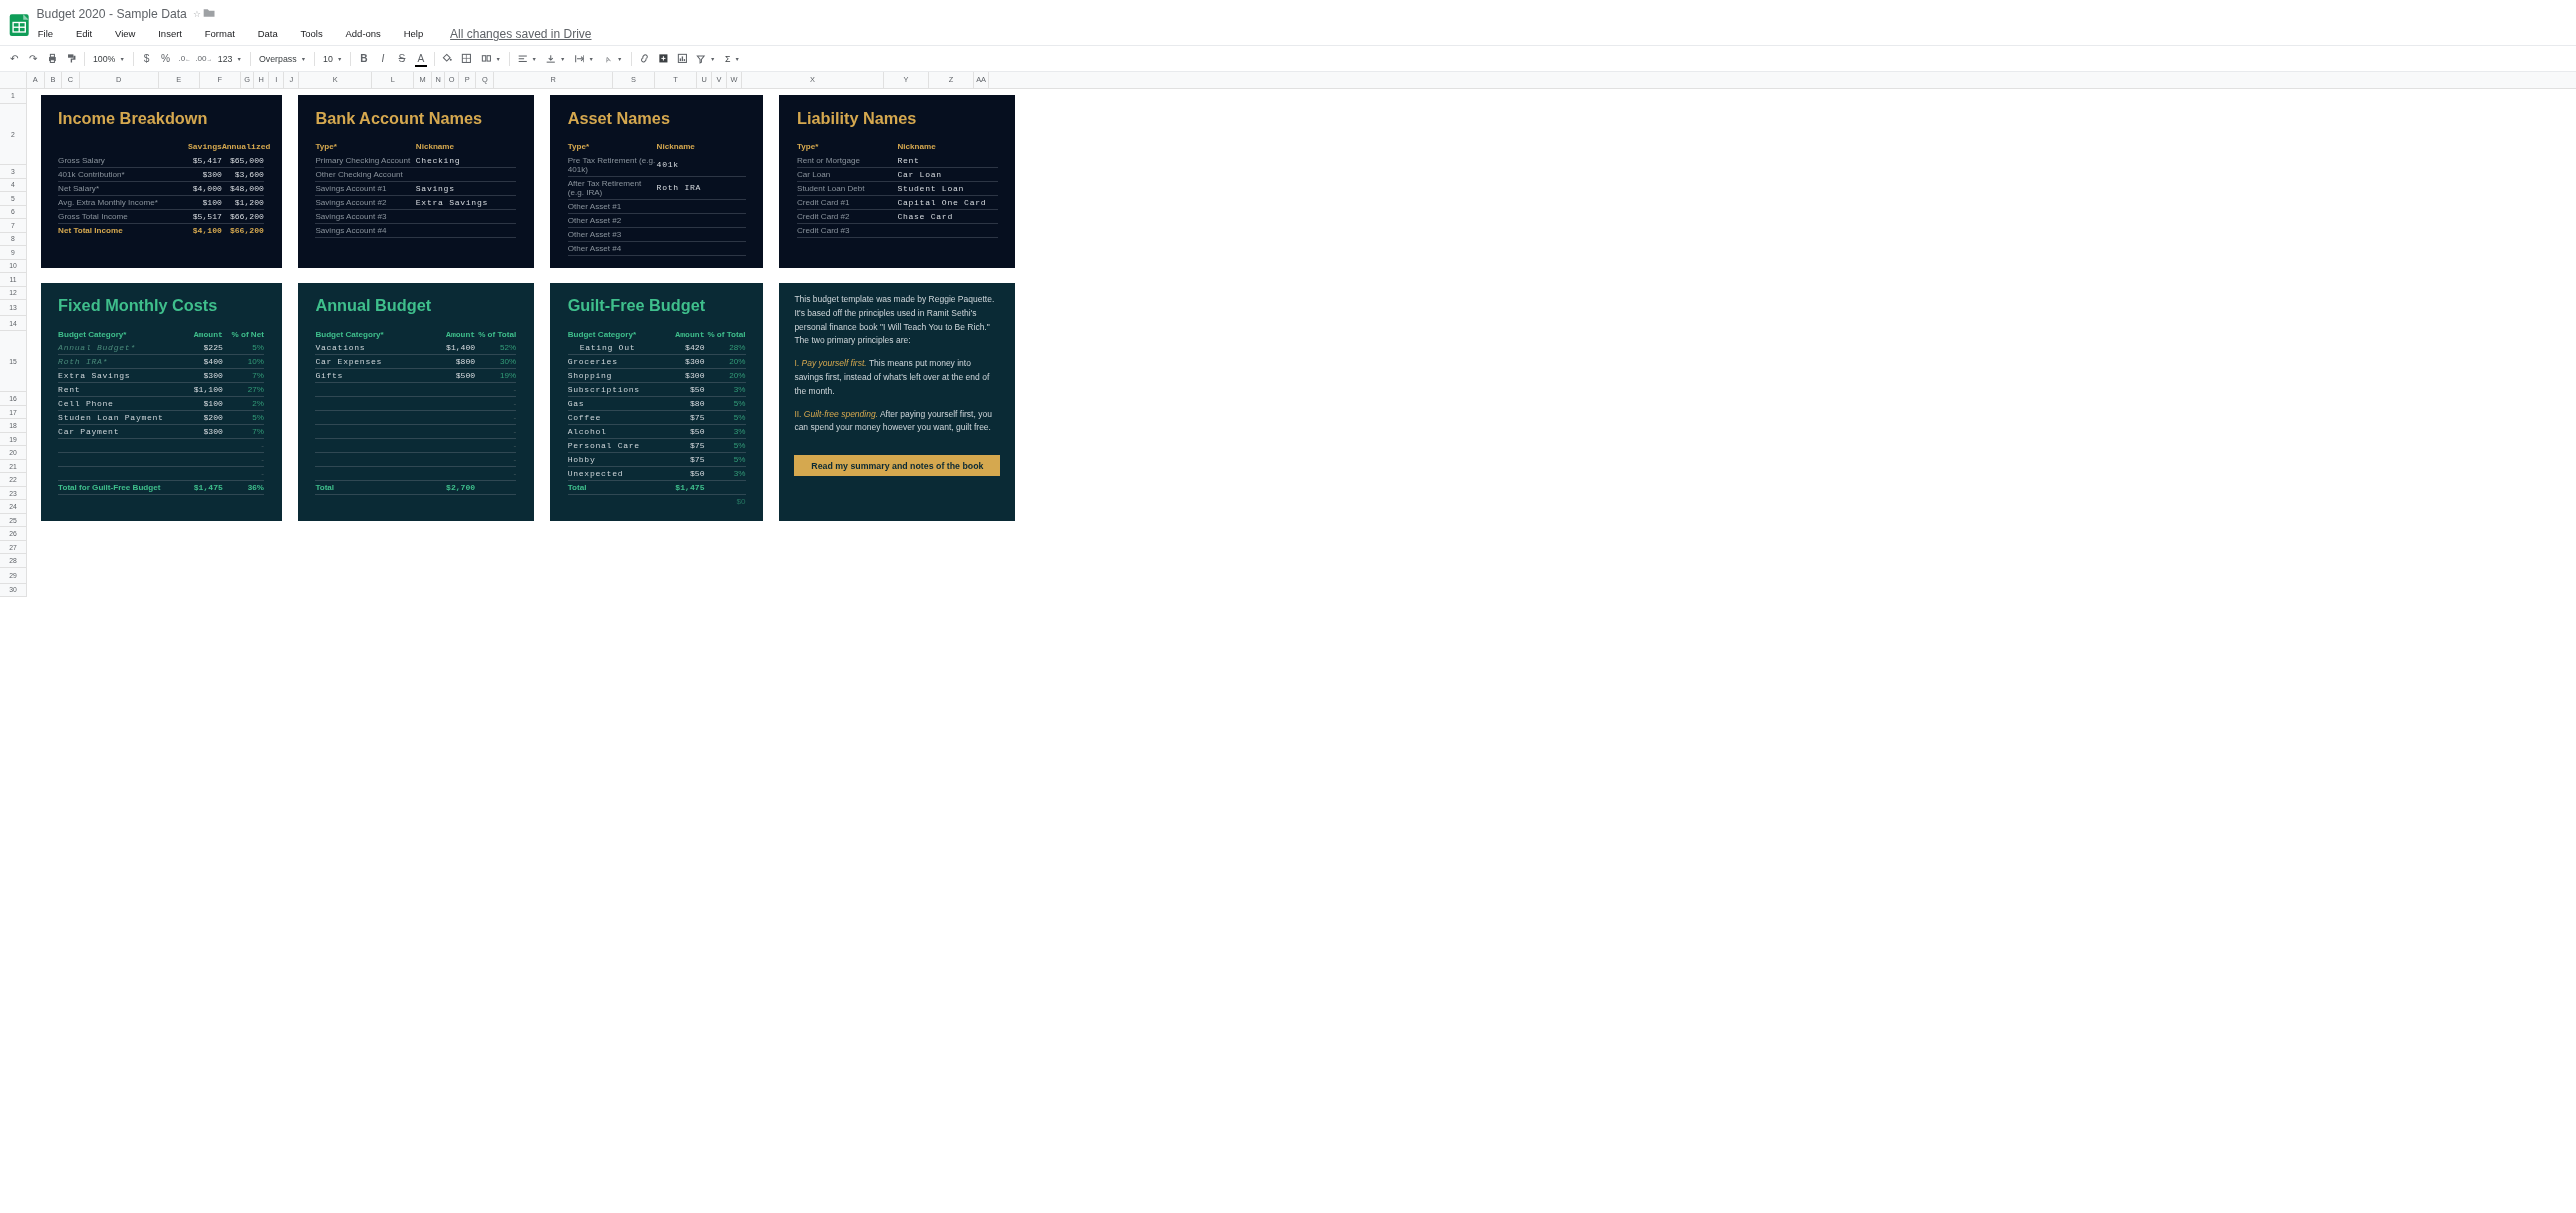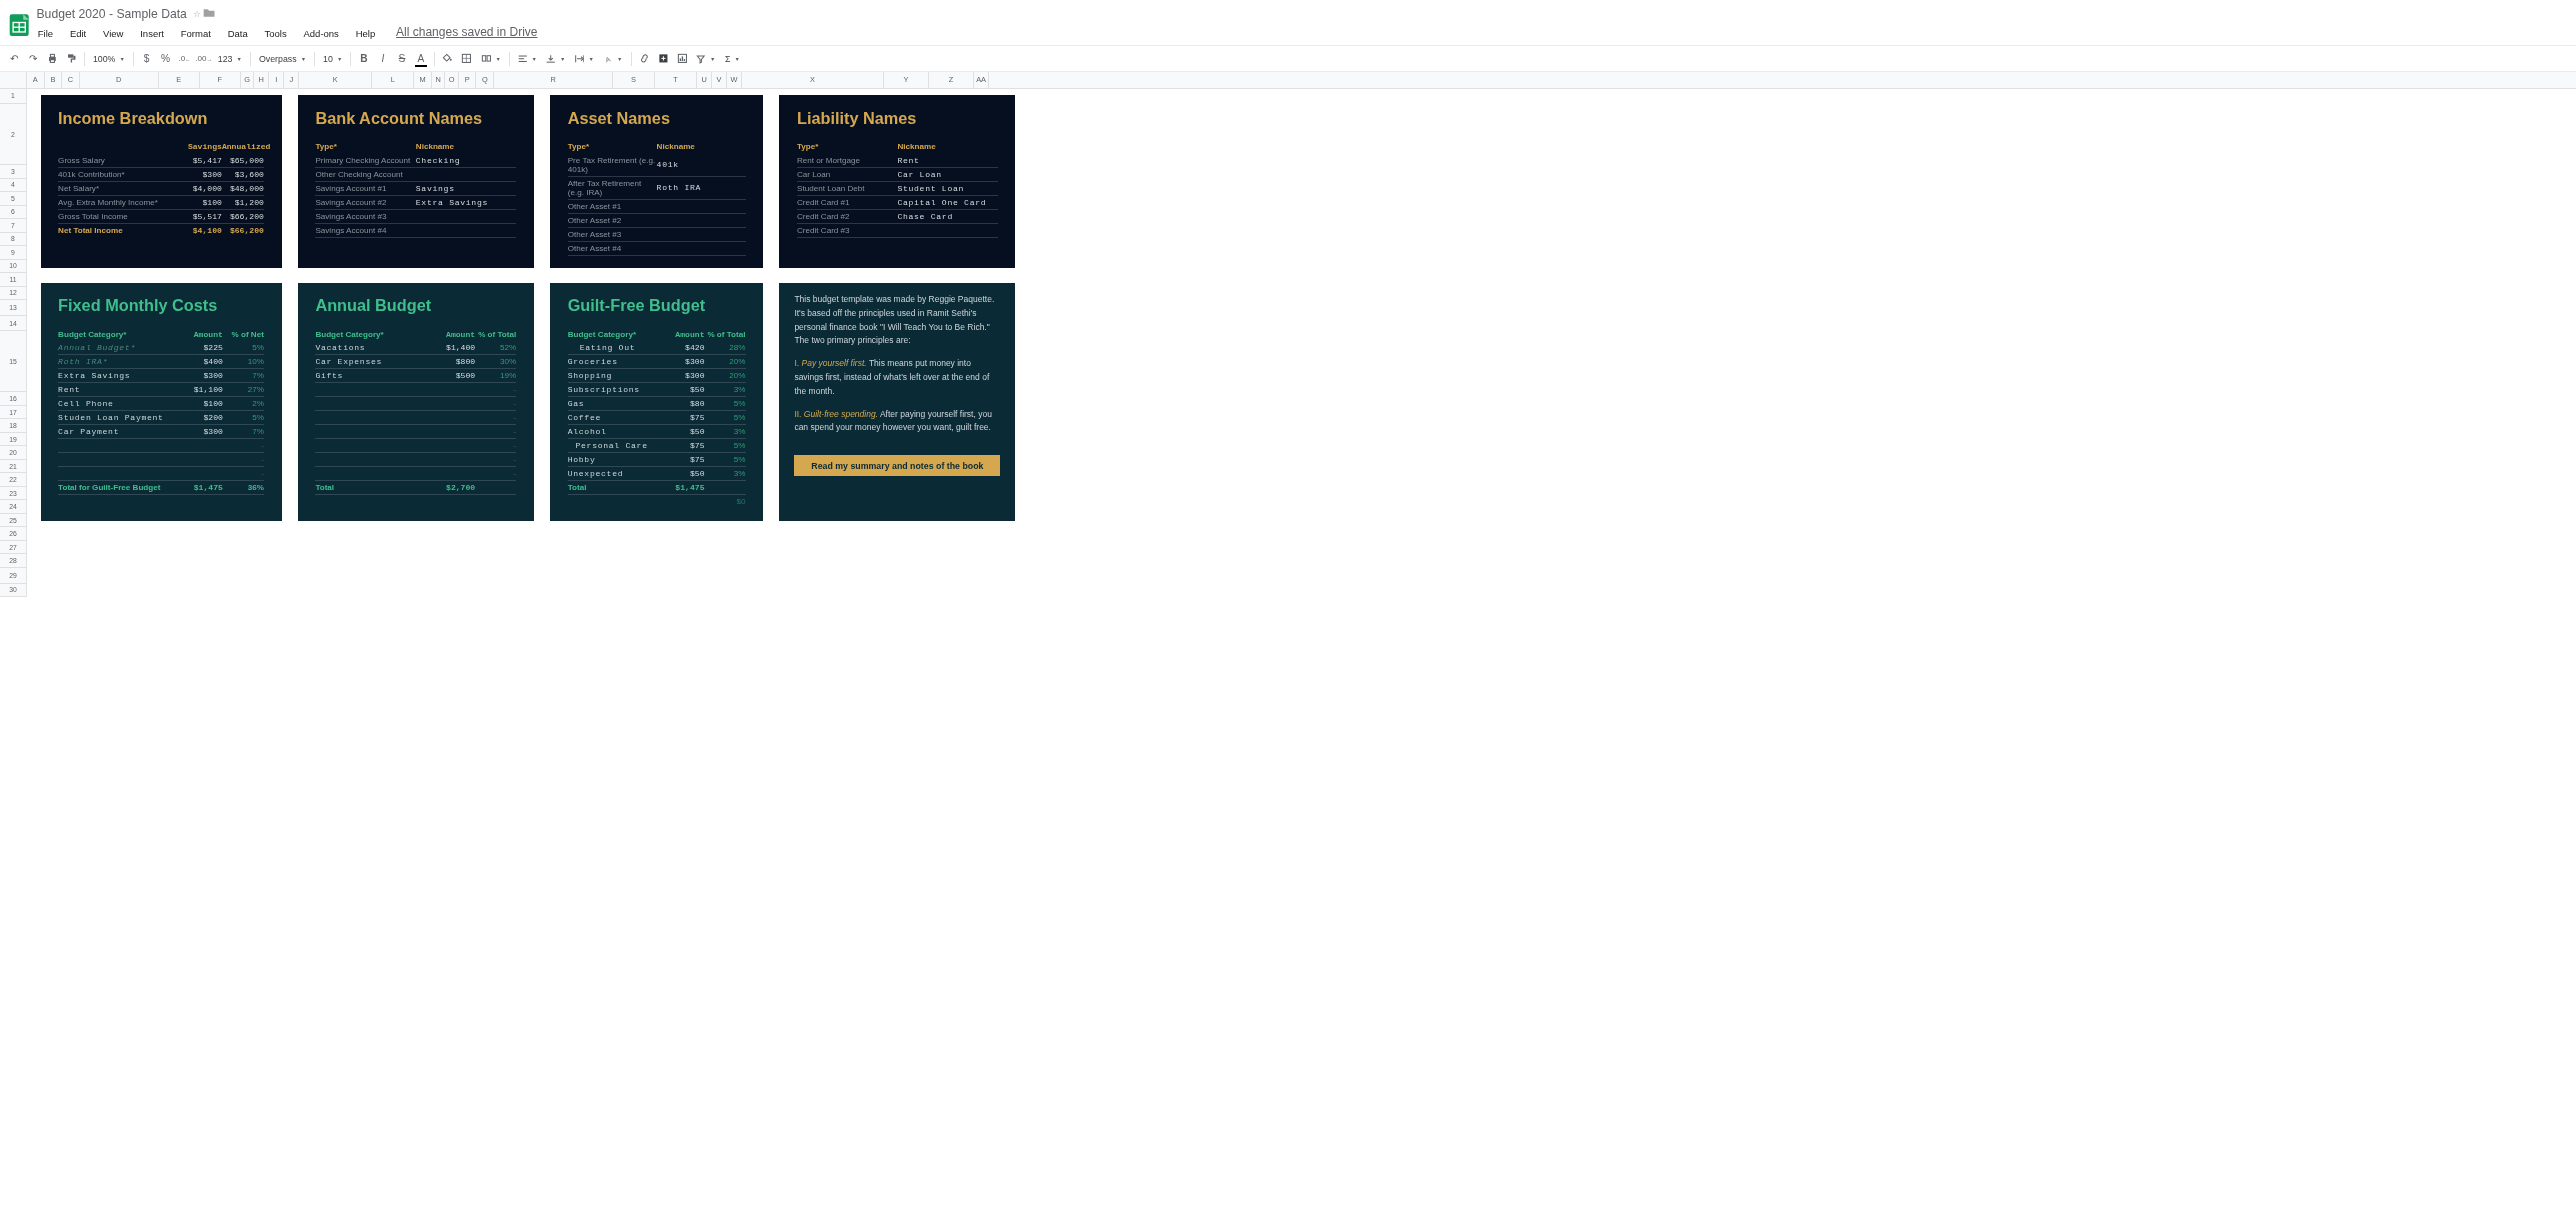--- a/index.html
+++ b/index.html
@@ -8,21 +8,21 @@
 
 .titlebar { display: flex; align-items: center; padding: 5.4px 5.4px 0 5.4px; }
 .app-icon { width: 27px; height: 27px; display: flex; align-items: center; justify-content: center; }
 .app-icon svg { width: 24.4px; height: 24.4px; }
 .title-area { flex: 1; }
 .doc-title-row { display: flex; align-items: center; gap: 2px; }
 .doc-title { font-size: 12.2px; color: #5f6368; padding: 1.4px 4.1px; }
 .star-icon, .folder-icon { color: #5f6368; opacity: 0.6; cursor: pointer; }
 
 
-.menubar { display: flex; align-items: flex-start; gap: 6px; padding: 2.7px 0 4.1px 0; }
+.menubar { display: flex; align-items: flex-end; gap: 12px; padding: 2.7px 0 4.1px 0; }
 .menu-item { padding: 2.7px 5.4px; cursor: pointer; border-radius: 2px; font-size: 9.5px; color: #202124; }
 .save-status { color: #5f6368; text-decoration: underline; margin-left: 9.5px; font-size: 12px; }
 
 
 .toolbar { display: flex; align-items: center; padding: 2.7px 5.4px; border-top: 0.7px solid #e8eaed; border-bottom: 0.7px solid #e8eaed; gap: 1.4px; min-height: 27px; }
 .tb-btn { display: flex; align-items: center; justify-content: center; min-width: 17.6px; height: 17.6px; cursor: pointer; border-radius: 1.4px; color: #5f6368; font-size: 10.2px; }
 .tb-sep { width: 0.7px; height: 13.5px; background: #e0e0e0; margin: 0 2.7px; }
 .tb-dd { display: flex; align-items: center; height: 17.6px; padding: 0 4.1px; cursor: pointer; font-size: 8.8px; color: #3c4043; border-radius: 1.4px; gap: 4.1px; }
 .caret { font-size: 5.4px; color: #5f6368; }
 .font-dd { min-width: 47px; }
@@ -650,21 +650,21 @@
                 <span class="c-label" style="font-family:'Courier New',monospace;letter-spacing:0.7px;color:#cfd6da;">Coffee</span>
                 <span class="c-r">$75</span>
                 <span class="c-pct">5%</span>
               </div>
               <div class="t-row">
                 <span class="c-label" style="font-family:'Courier New',monospace;letter-spacing:0.7px;color:#cfd6da;">Alcohol</span>
                 <span class="c-r">$50</span>
                 <span class="c-pct">3%</span>
               </div>
               <div class="t-row">
-                <span class="c-label" style="font-family:'Courier New',monospace;letter-spacing:0.7px;color:#cfd6da;text-align:center;">Personal Care</span>
+                <span class="c-label" style="font-family:'Courier New',monospace;letter-spacing:0.7px;color:#cfd6da;">Personal Care</span>
                 <span class="c-r">$75</span>
                 <span class="c-pct">5%</span>
               </div>
               <div class="t-row">
                 <span class="c-label" style="font-family:'Courier New',monospace;letter-spacing:0.7px;color:#cfd6da;">Hobby</span>
                 <span class="c-r">$75</span>
                 <span class="c-pct">5%</span>
               </div>
               <div class="t-row">
                 <span class="c-label" style="font-family:'Courier New',monospace;letter-spacing:0.7px;color:#cfd6da;">Unexpected</span>

